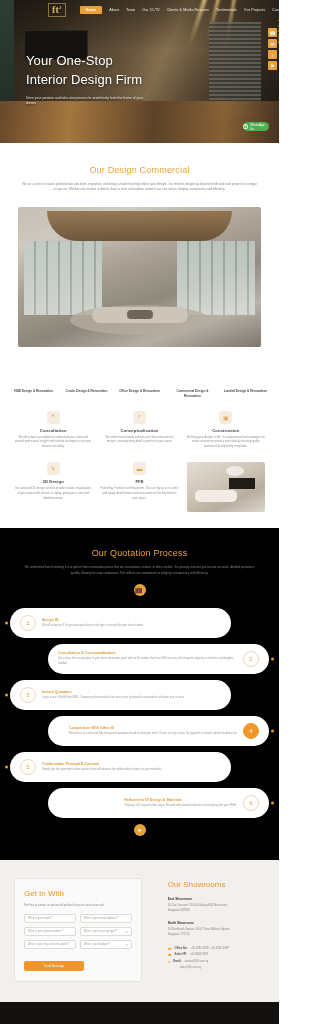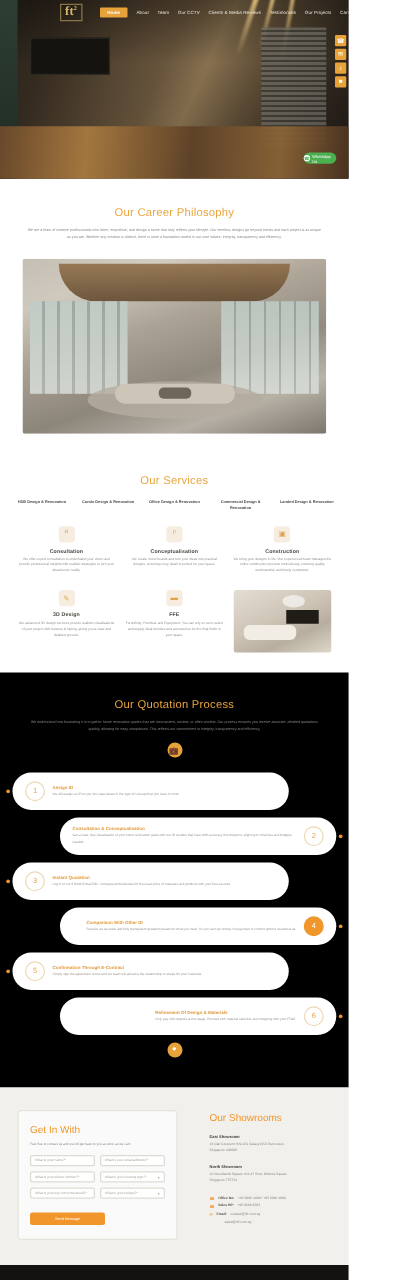--- a/index.html
+++ b/index.html
@@ -242,50 +242,56 @@
         <a>Team</a>
         <a>Our CCTV</a>
         <a>Clients &amp; Media Reviews</a>
         <a>Testimonials</a>
         <a>Our Projects</a>
         <a>Career</a>
 
       </div>
     </nav>
 
+    <div class="hero-copy">
+      <h1>
+        <span>Your One-Stop</span><br>
+        <span>Interior Design Firm</span>
+      </h1>
+      <p>Drive your passion and take one process to seamlessly form the home of your dream.</p>
+    </div>
 
     <div class="rail">
       <div class="r-tab">☎</div>
       <div class="r-tab">✉</div>
       <div class="r-tab">♪</div>
       <div class="r-tab">⚑</div>
     </div>
     <div class="rail-label">Promo</div>
 
     <div class="whatsapp">
       <span class="wa-dot">☎</span>
       <span>WhatsApp Us</span>
     </div>
   </section>
 
   <section class="philosophy">
-    <h2 class="sec-title">Our Career Philosophy</h2>
+    <h2 class="sec-title">Our Design Commercial</h2>
     <p class="sec-sub">We are a team of creative professionals who listen, empathise, and design a home that truly reflects your lifestyle. Our timeless designs go beyond trends and each project is as unique as you are. Whether any creation is distinct, there is none a foundation rooted in our core values: integrity, transparency and efficiency.</p>
     <div class="philo-img">
       <div class="ceil"></div>
       <div class="glassL"></div>
       <div class="glassR"></div>
       <div class="rug"></div>
       <div class="sofa"></div>
       <div class="table"></div>
     </div>
   </section>
 
   <section class="services">
-    <h2 class="sec-title">Our Services</h2>
     <div class="svc-tabs">
       <div class="svc-tab">HDB Design &amp; Renovation</div>
       <div class="svc-tab">Condo Design &amp; Renovation</div>
       <div class="svc-tab">Office Design &amp; Renovation</div>
       <div class="svc-tab">Commercial Design &amp; Renovation</div>
       <div class="svc-tab">Landed Design &amp; Renovation</div>
     </div>
 
     <div class="svc-grid">
       <div class="svc-card">

